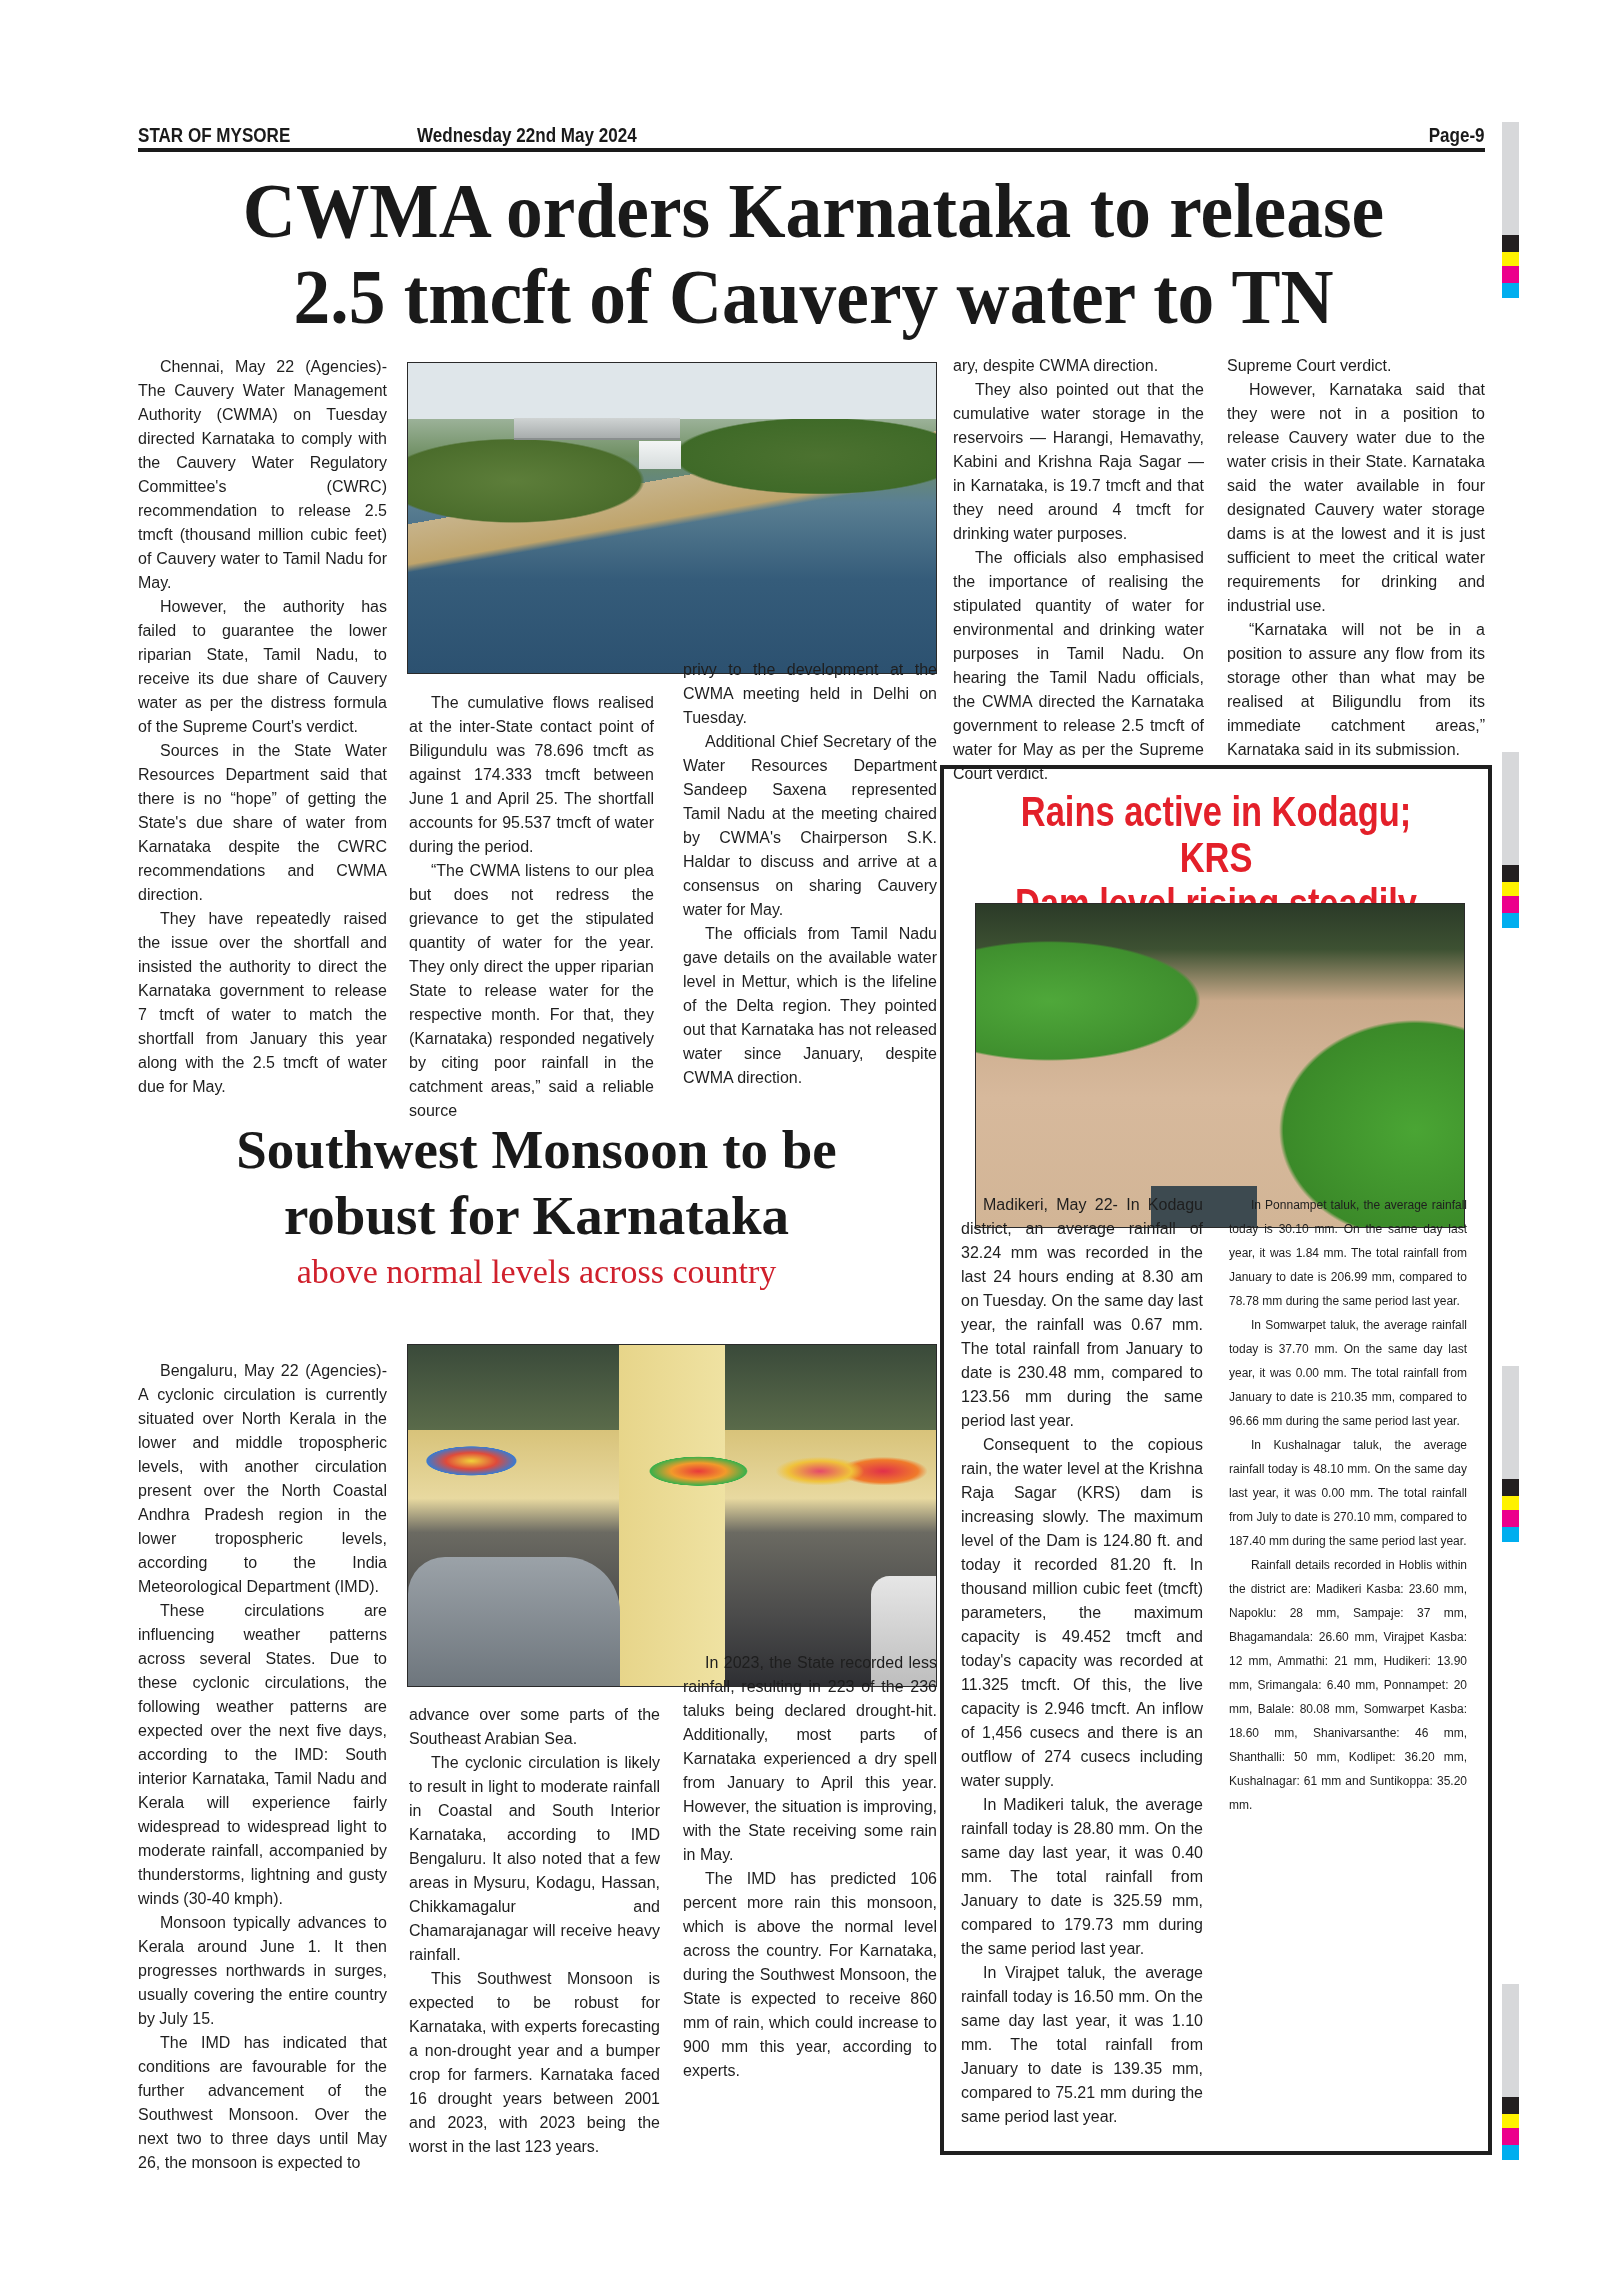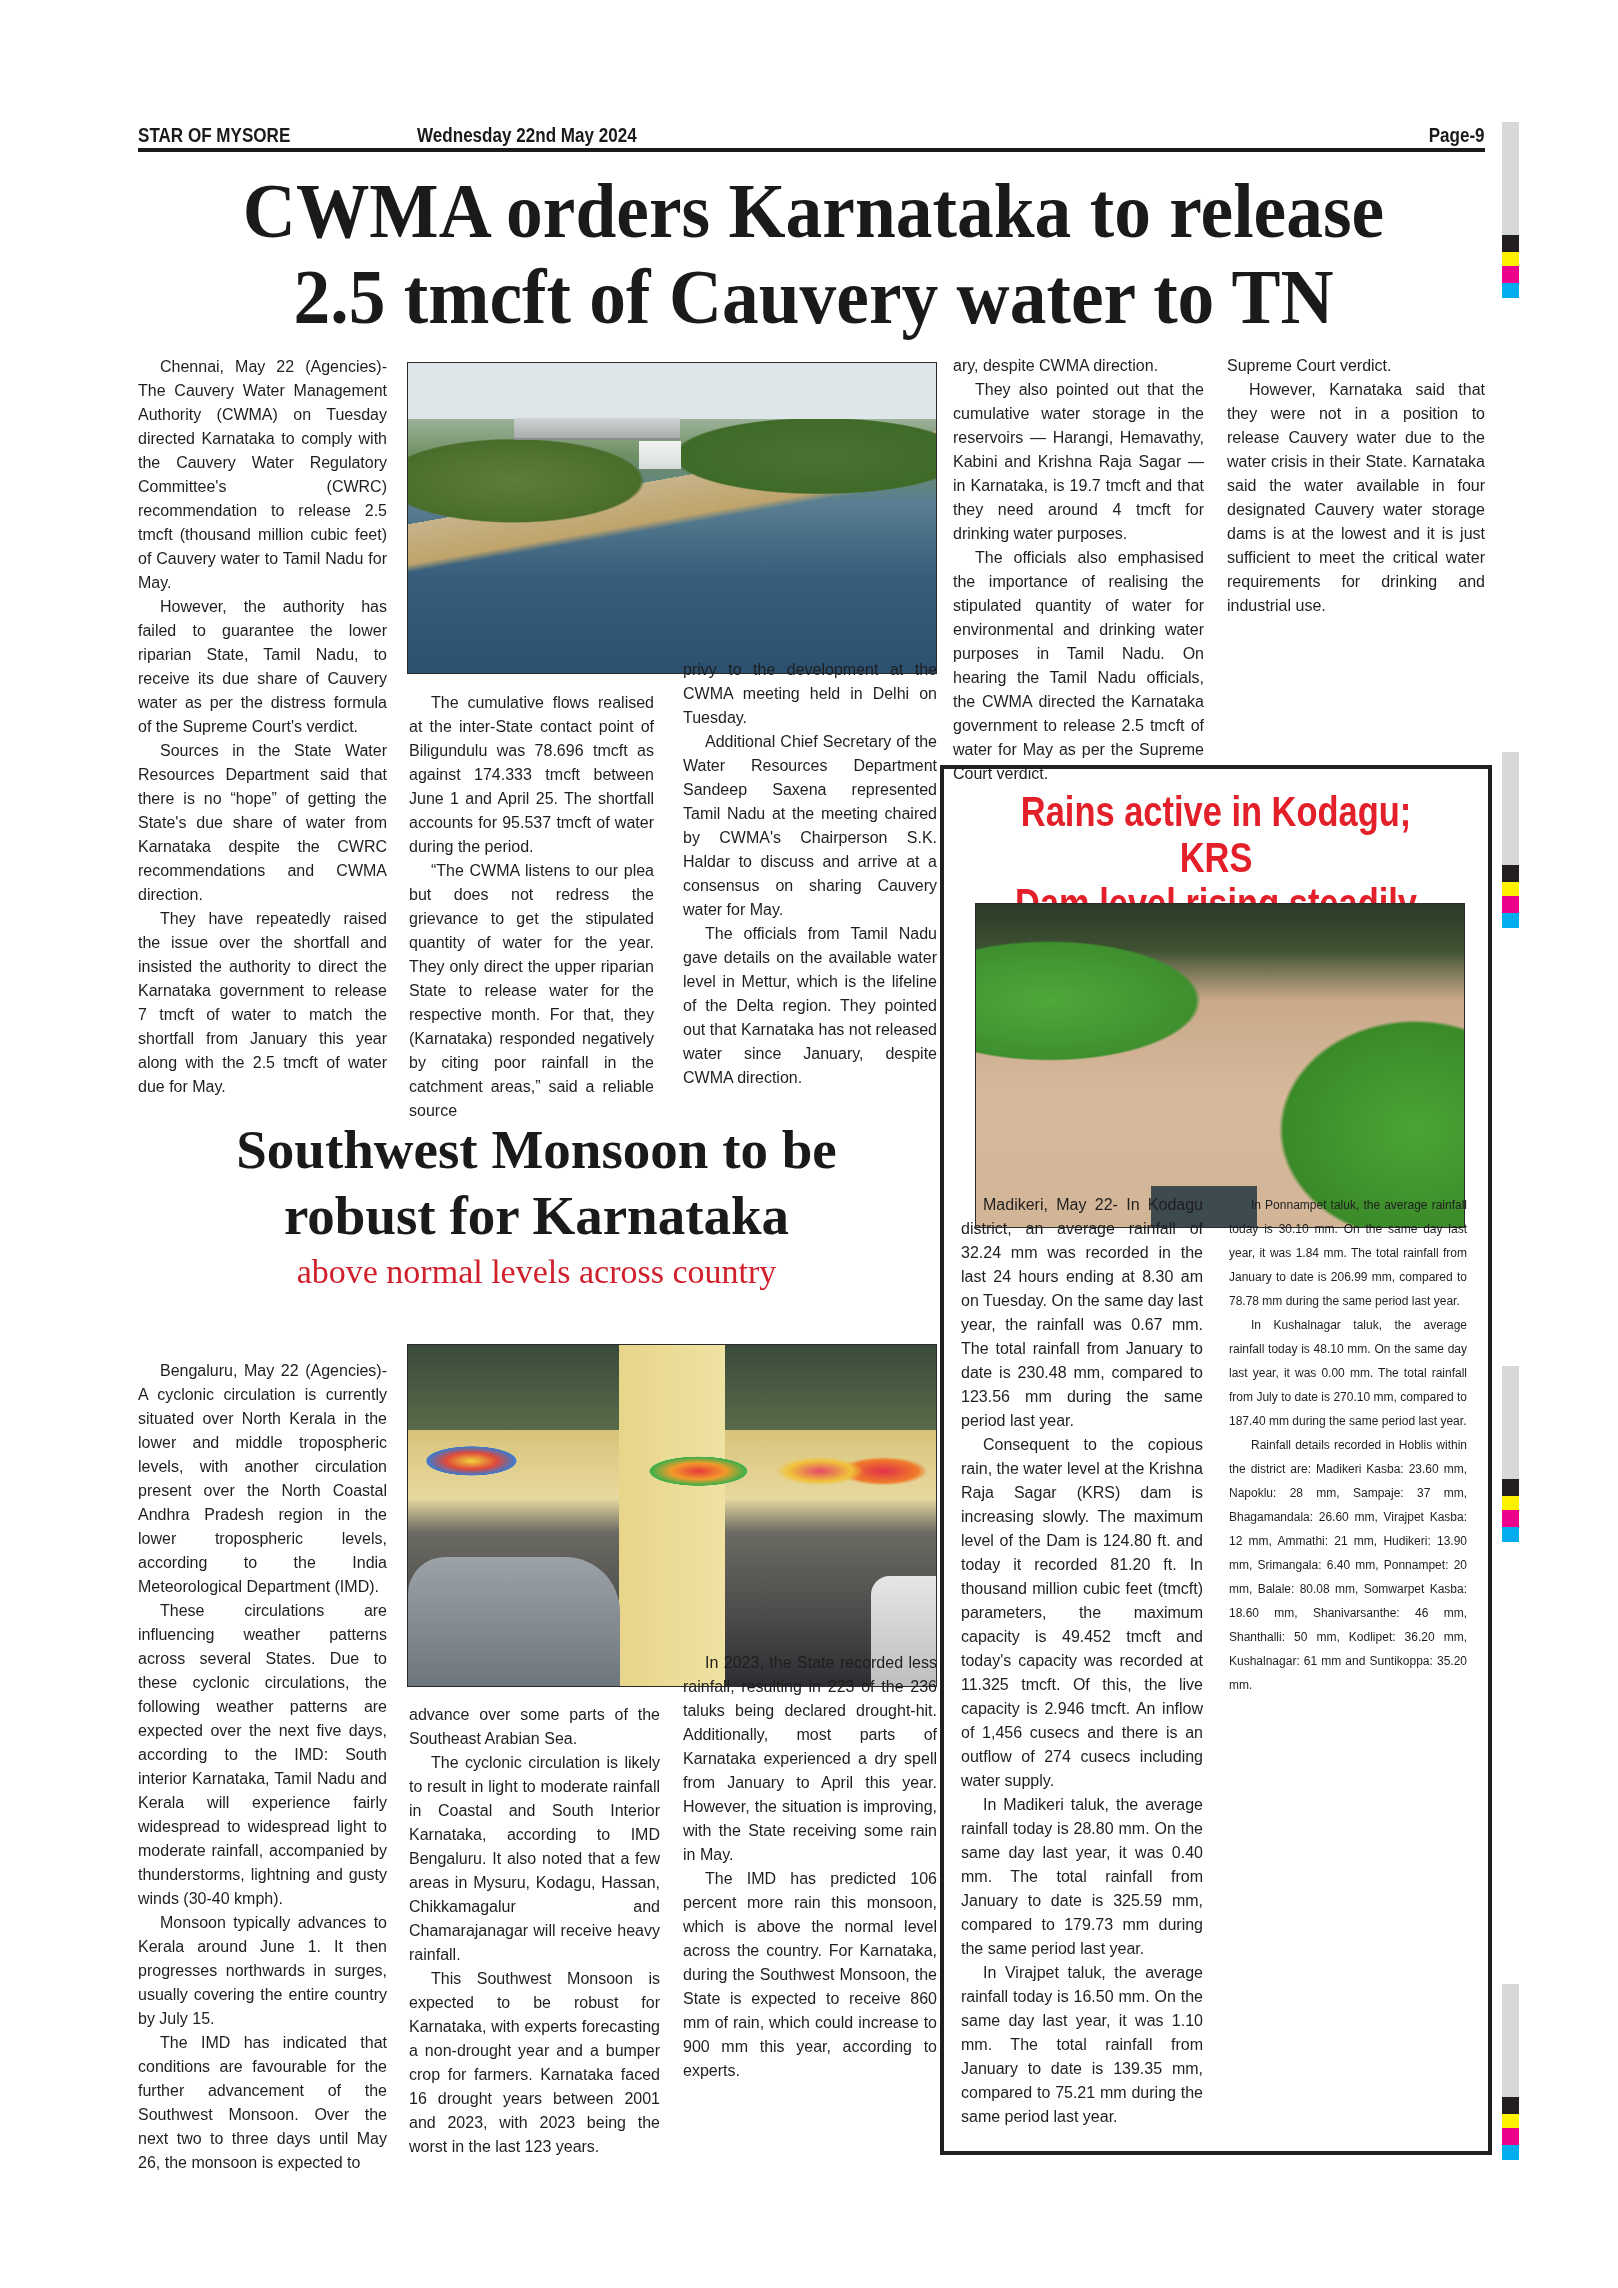--- a/index.html
+++ b/index.html
@@ -125,20 +125,21 @@
 </div>
 
 <div class="abs col c4">
   <p class="noindent">ary, despite CWMA direction.</p>
   <p>They also pointed out that the cumulative water storage in the reservoirs — Harangi, Hemavathy, Kabini and Krishna Raja Sagar — in Karnataka, is 19.7 tmcft and that they need around 4 tmcft for drinking water purposes.</p>
   <p>The officials also emphasised the importance of realising the stipulated quantity of water for environmental and drinking water purposes in Tamil Nadu. On hearing the Tamil Nadu officials, the CWMA directed the Karnataka government to release 2.5 tmcft of water for May as per the Supreme Court verdict.</p>
 </div>
 <div class="abs col c5">
   <p class="noindent">Supreme Court verdict.</p>
   <p>However, Karnataka said that they were not in a position to release Cauvery water due to the water crisis in their State. Karnataka said the water available in four designated Cauvery water storage dams is at the lowest and it is just sufficient to meet the critical water requirements for drinking and industrial use.</p>
+  <p>“Karnataka will not be in a position to assure any flow from its storage other than what may be realised at Biligundlu from its immediate catchment areas,” Karnataka said in its submission.</p>
 </div>
 
 <h2 class="abs headline h-sw">
   <span>Southwest Monsoon to be</span>
   <span class="l2">robust for Karnataka</span>
 </h2>
 <div class="abs deck">
   <div>above normal levels across country</div>
 </div>
 
@@ -174,20 +175,21 @@
 </div>
 
 <div class="abs col b1">
   <p>Madikeri, May 22- In Kodagu district, an average rainfall of 32.24 mm was recorded in the last 24 hours ending at 8.30 am on Tuesday. On the same day last year, the rainfall was 0.67 mm. The total rainfall from January to date is 230.48 mm, compared to 123.56 mm during the same period last year.</p>
   <p>Consequent to the copious rain, the water level at the Krishna Raja Sagar (KRS) dam is increasing slowly. The maximum level of the Dam is 124.80 ft. and today it recorded 81.20 ft. In thousand million cubic feet (tmcft) parameters, the maximum capacity is 49.452 tmcft and today's capacity was recorded at 11.325 tmcft. Of this, the live capacity is 2.946 tmcft. An inflow of 1,456 cusecs and there is an outflow of 274 cusecs including water supply.</p>
   <p>In Madikeri taluk, the average rainfall today is 28.80 mm. On the same day last year, it was 0.40 mm. The total rainfall from January to date is 325.59 mm, compared to 179.73 mm during the same period last year.</p>
   <p>In Virajpet taluk, the average rainfall today is 16.50 mm. On the same day last year, it was 1.10 mm. The total rainfall from January to date is 139.35 mm, compared to 75.21 mm during the same period last year.</p>
 </div>
 <div class="abs col b2">
   <p>In Ponnampet taluk, the average rainfall today is 30.10 mm. On the same day last year, it was 1.84 mm. The total rainfall from January to date is 206.99 mm, compared to 78.78 mm during the same period last year.</p>
+  <p>In Somwarpet taluk, the average rainfall today is 37.70 mm. On the same day last year, it was 0.00 mm. The total rainfall from January to date is 210.35 mm, compared to 96.66 mm during the same period last year.</p>
   <p>In Kushalnagar taluk, the average rainfall today is 48.10 mm. On the same day last year, it was 0.00 mm. The total rainfall from July to date is 270.10 mm, compared to 187.40 mm during the same period last year.</p>
   <p>Rainfall details recorded in Hoblis within the district are: Madikeri Kasba: 23.60 mm, Napoklu: 28 mm, Sampaje: 37 mm, Bhagamandala: 26.60 mm, Virajpet Kasba: 12 mm, Ammathi: 21 mm, Hudikeri: 13.90 mm, Srimangala: 6.40 mm, Ponnampet: 20 mm, Balale: 80.08 mm, Somwarpet Kasba: 18.60 mm, Shanivarsanthe: 46 mm, Shanthalli: 50 mm, Kodlipet: 36.20 mm, Kushalnagar: 61 mm and Suntikoppa: 35.20 mm.</p>
 </div>
 
 <div class="abs reg" style="top:122px;">
   <div class="g"></div>
     <div class="k"></div>
     <div class="y"></div>
     <div class="m"></div>
     <div class="c"></div>

